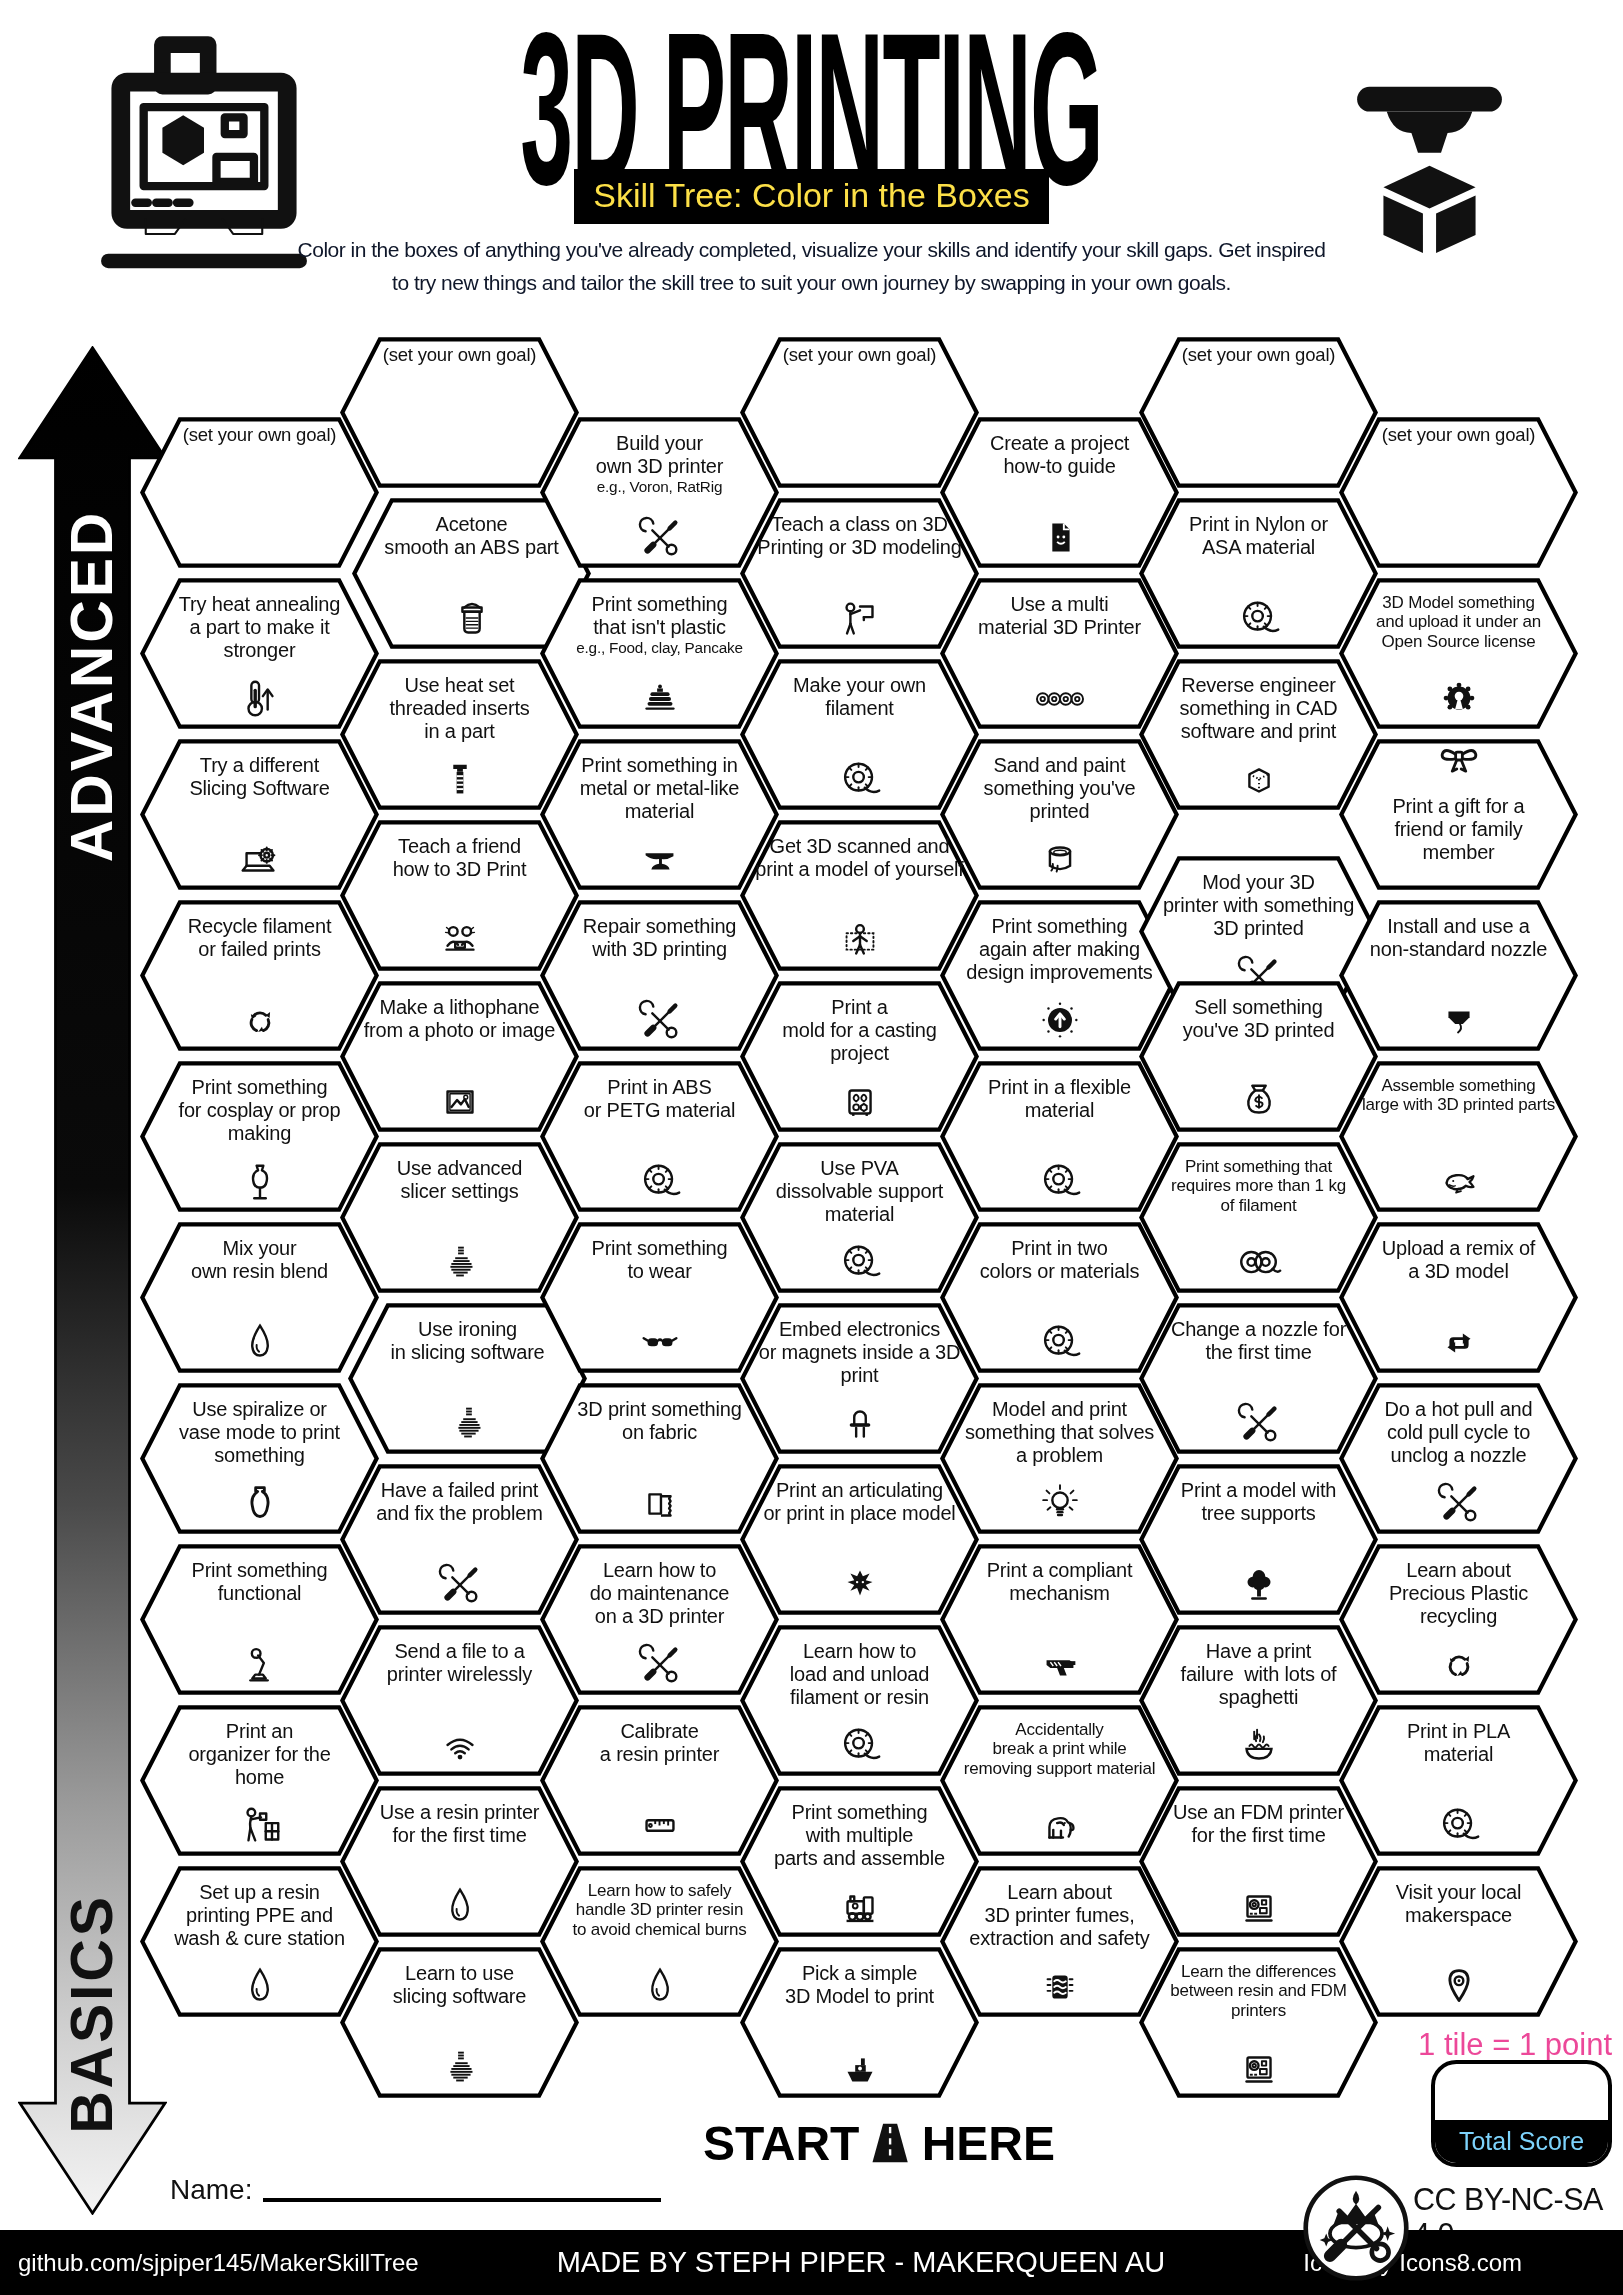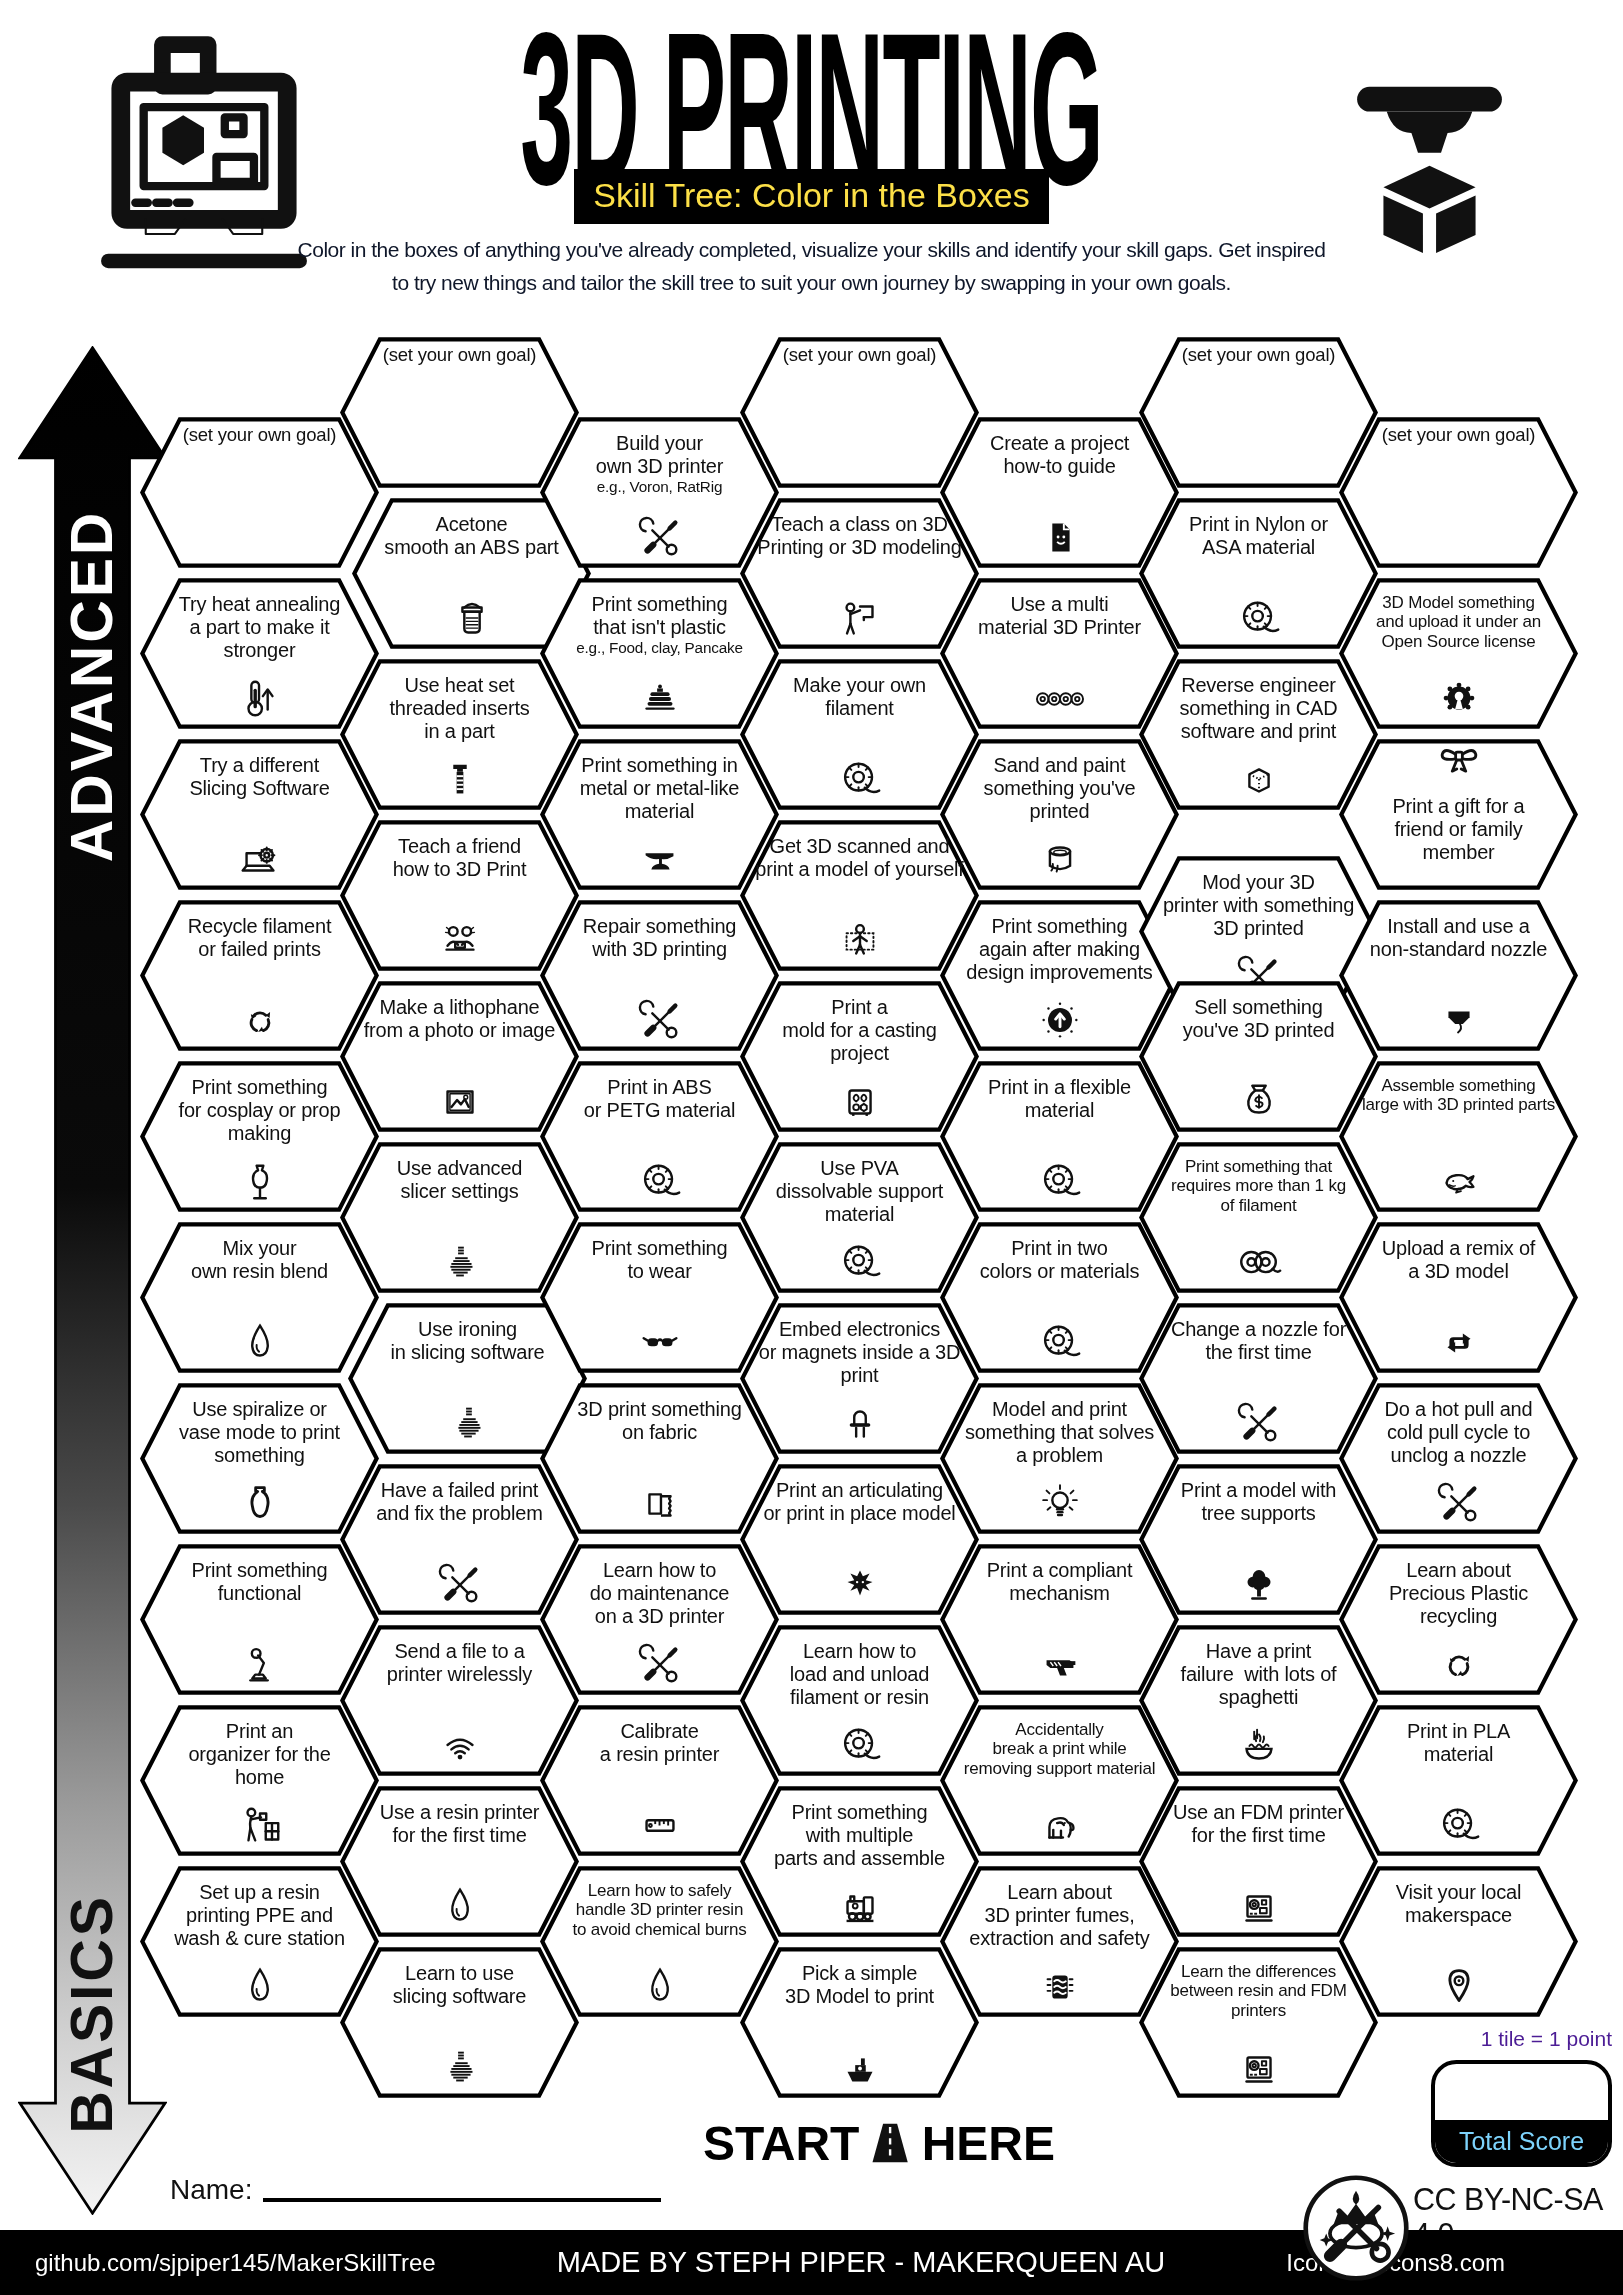--- a/index.html
+++ b/index.html
@@ -36,30 +36,30 @@
   .hex .icon svg{width:48px;height:48px;}
   .hex.icon-top .icon{bottom:auto;top:-7.4px;}
   .hex.icon-top .icon svg{width:56px;height:56px;}
   .hex.icon-top .label{top:56px;}
 
   
   .start-here{position:absolute;left:703px;top:2104px;width:352px;display:flex;gap:13px;
               align-items:center;justify-content:center;font-weight:900;font-size:48px;color:#000;}
   .name-row{position:absolute;left:170px;top:2174px;display:flex;align-items:flex-end;font-size:28px;color:#111;}
   .name-line{width:398px;border-bottom:4.2px solid #000;margin-left:10.2px;margin-bottom:3.7px;}
-  .tile-note{position:absolute;left:1411px;top:2027px;width:201px;text-align:right;font-size:21px;color:#4c1d95;}
+  .tile-note{position:absolute;left:1411px;top:2027px;width:201px;text-align:right;font-size:31px;color:#ec4899;}
   .score-box{position:absolute;left:1431px;top:2060px;width:181px;height:107px;background:#fff;
              border:4.2px solid #000;border-radius:25.4px;overflow:hidden;box-sizing:border-box;}
   .score-band{position:absolute;left:0;right:0;bottom:0;height:43px;background:#000;color:#7dd3fc;
               display:flex;align-items:center;justify-content:center;font-size:25px;}
   .license{position:absolute;left:1413px;top:2182px;font-size:30.5px;color:#111;letter-spacing:-0.5px;}
   .mq-logo{position:absolute;left:1302px;top:2174px;width:108px;height:108px;z-index:5;}
 
   .footer{position:absolute;left:0;bottom:0;width:100%;height:65px;background:#000;color:#fff;
-          display:flex;align-items:center;justify-content:space-between;padding:0 35px;box-sizing:border-box;}
+          display:flex;align-items:center;justify-content:space-between;padding:0 18px;box-sizing:border-box;}
   .footer .f-left{font-size:24px;}
   .footer .f-center{font-size:29px;letter-spacing:0;}
   .footer .f-right{font-size:24px;margin-right:83px;}
 
   .logo-left{position:absolute;left:100px;top:26px;}
   .logo-right{position:absolute;left:1347px;top:77px;}
 </style>
 </head>
 <body>
 

